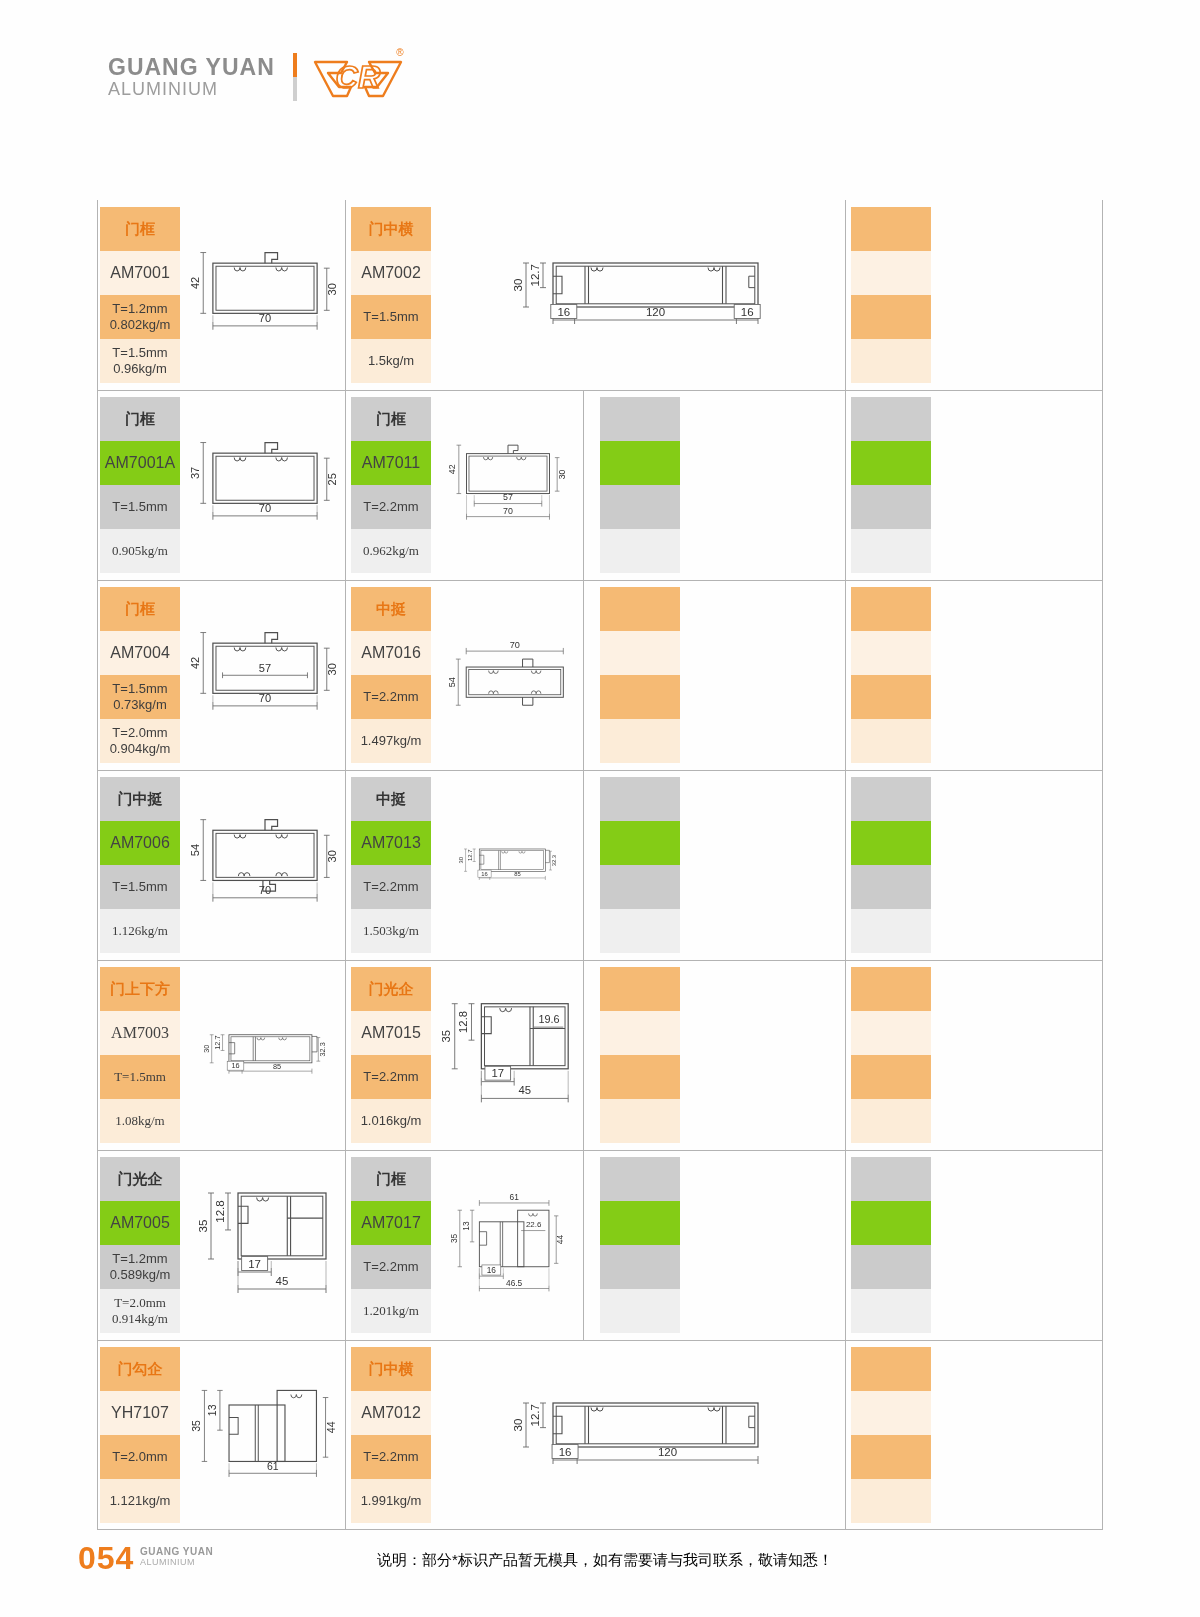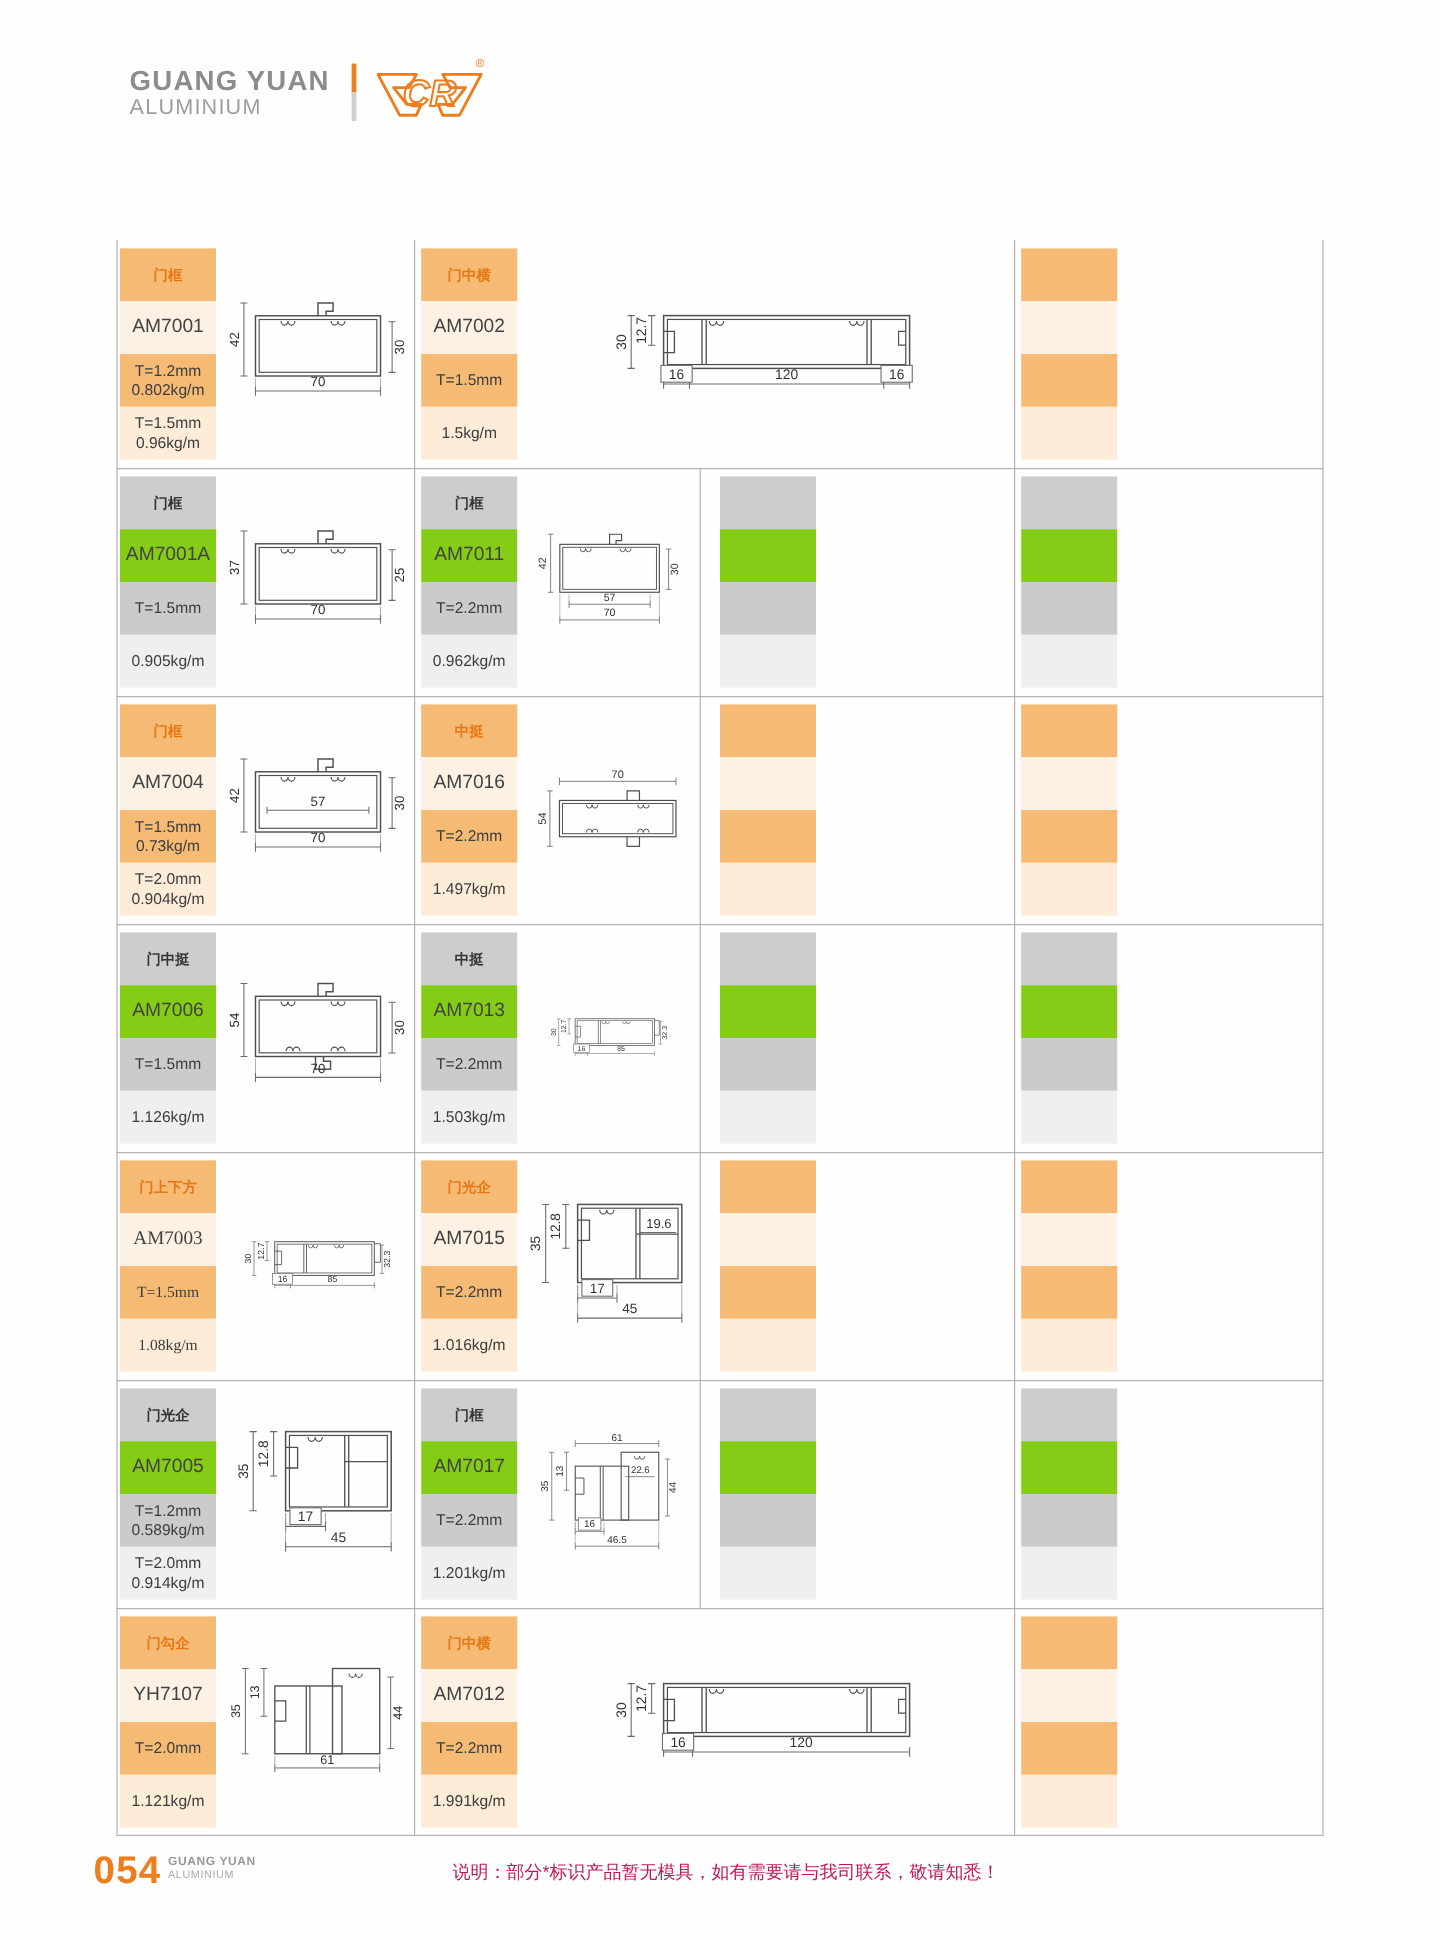--- a/index.html
+++ b/index.html
@@ -21,45 +21,45 @@
   .titlebar{position:absolute;left:97px;top:160px;width:1006px;height:40px;background:#e76a0d;
             display:flex;align-items:center;justify-content:center;}
   .titlebar span{color:#ffffff;font-size:25px;font-weight:bold;letter-spacing:2px;}
 
   
   .tbl{position:absolute;left:97px;top:200px;width:1006px;height:1330px;}
   .row{position:absolute;left:0;width:1006px;height:190px;}
   .band-col{position:absolute;top:7px;width:80px;height:176px;}
   .band{height:44px;display:flex;align-items:center;justify-content:center;text-align:center;}
   .band span{display:block;width:100%;}
-  .cat{font-size:12px;font-weight:bold;}
+  .cat{font-size:15px;font-weight:bold;}
   .model{font-size:16px;color:#434343;}
   .spec{font-size:13px;color:#3d3d3d;white-space:pre-line;line-height:1.25;}
   .row.orange .b1{background:#f5ba74;}
   .row.orange .b2{background:#fdf1e3;}
   .row.orange .b3{background:#f5ba74;}
   .row.orange .b4{background:#fcecd8;}
   .row.orange .cat{color:#e87715;}
   .row.gray .b1{background:#cdcdcd;}
   .row.gray .b2{background:#84cc16;}
   .row.gray .b3{background:#cbcbcb;}
-  .row.gray .b4{background:#efefef;}
+  .row.gray .b4{background:#efefef;font-family:Liberation Serif, serif;}
   .row.gray .cat{color:#353535;}
   .draw-area{position:absolute;top:0;height:190px;display:flex;align-items:center;justify-content:center;}
   .draw-area svg{font-family:"Liberation Sans","DejaVu Sans",sans-serif;}
   .vline,.hline{position:absolute;background:#b3b3b3;}
   .vline{width:1px;}
   .hline{height:1px;left:0;width:1006px;}
 
   
   .pagenum{position:absolute;left:78px;top:1540px;font-size:32px;font-weight:bold;color:#ee7d1d;letter-spacing:1px;}
   .footer-brand{position:absolute;left:140px;top:1547px;line-height:1.05;}
   .footer-brand .l1{font-size:10px;font-weight:bold;color:#999999;letter-spacing:.5px;}
   .footer-brand .l2{font-size:9px;color:#ababab;letter-spacing:.5px;}
-  .footer-note{position:absolute;left:345px;top:1551px;width:520px;text-align:center;font-size:15px;color:#be185d;}
+  .footer-note{position:absolute;left:345px;top:1551px;width:520px;text-align:center;font-size:15px;color:#000000;}
 </style>
 </head>
 <body>
 
 <div class="page">
 
   <div class="logo-row">
     <div class="logo-en">
       <div class="l1">GUANG YUAN</div>
       <div class="l2">ALUMINIUM</div>

